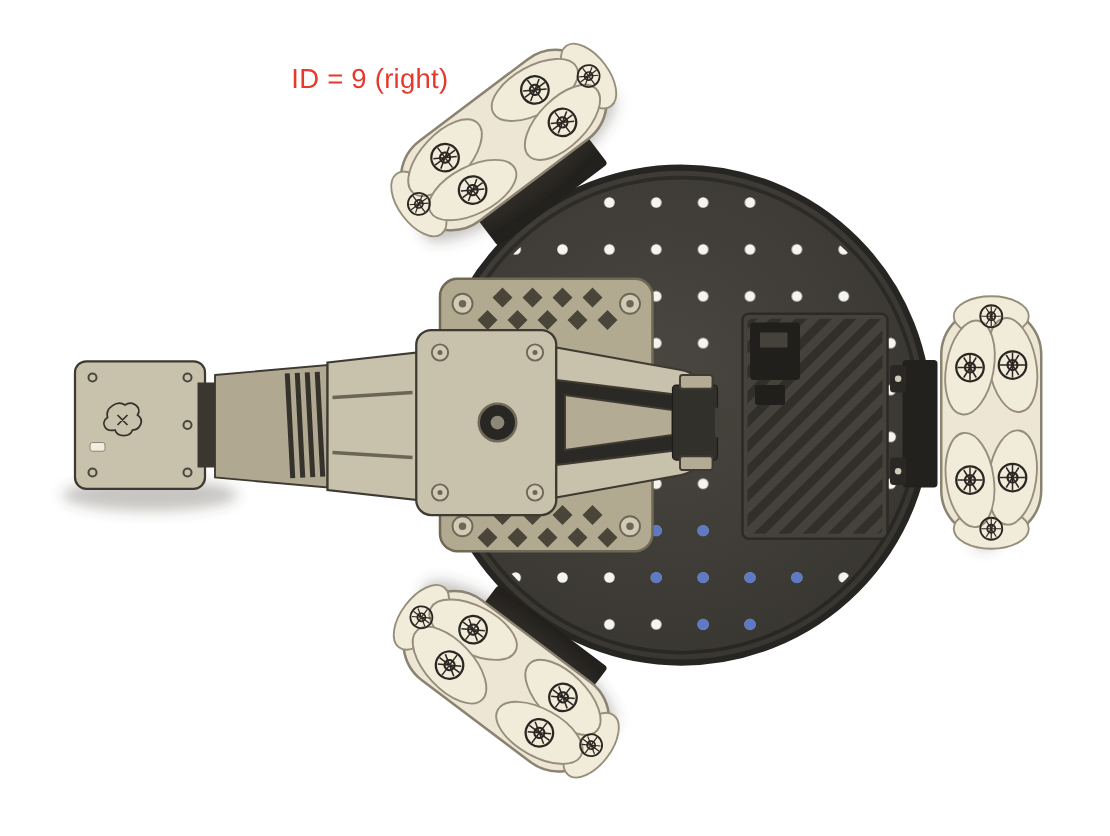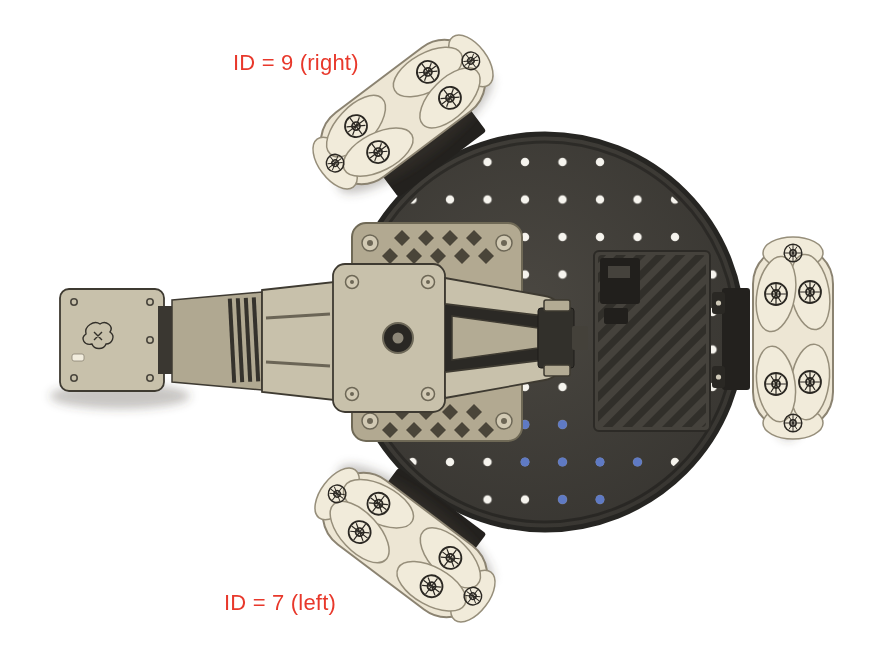--- a/index.html
+++ b/index.html
@@ -206,14 +206,13 @@
         <rect x="572" y="326" width="16" height="24" rx="2" fill="#44413a"></rect>
       </g>
     </g>
 
     <use href="#wheel" transform="translate(403,112) rotate(-37)"></use>
     <use href="#wheel" transform="translate(405,545) rotate(37)"></use>
     <use href="#wheel" transform="translate(793,338) rotate(90)"></use>
   </svg>
 
   <div class="label label-9">ID = 9 (right)</div>
-  <div class="label label-7">ID = 7 (left)</div>
 </div>
 
 </body></html>

